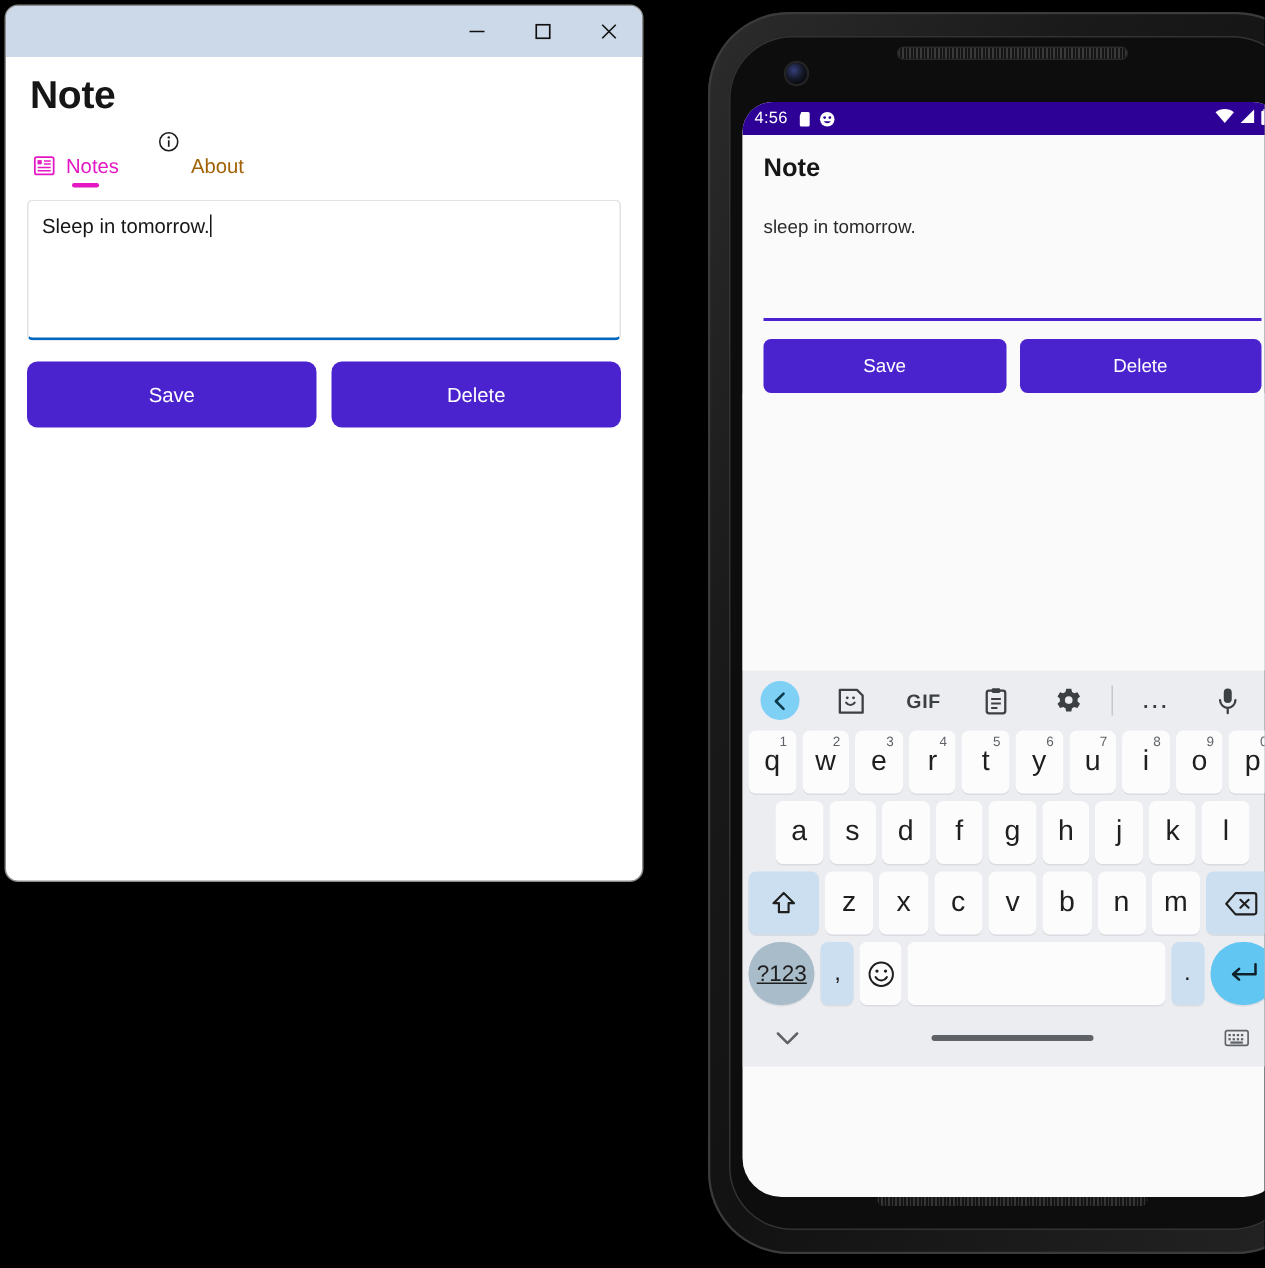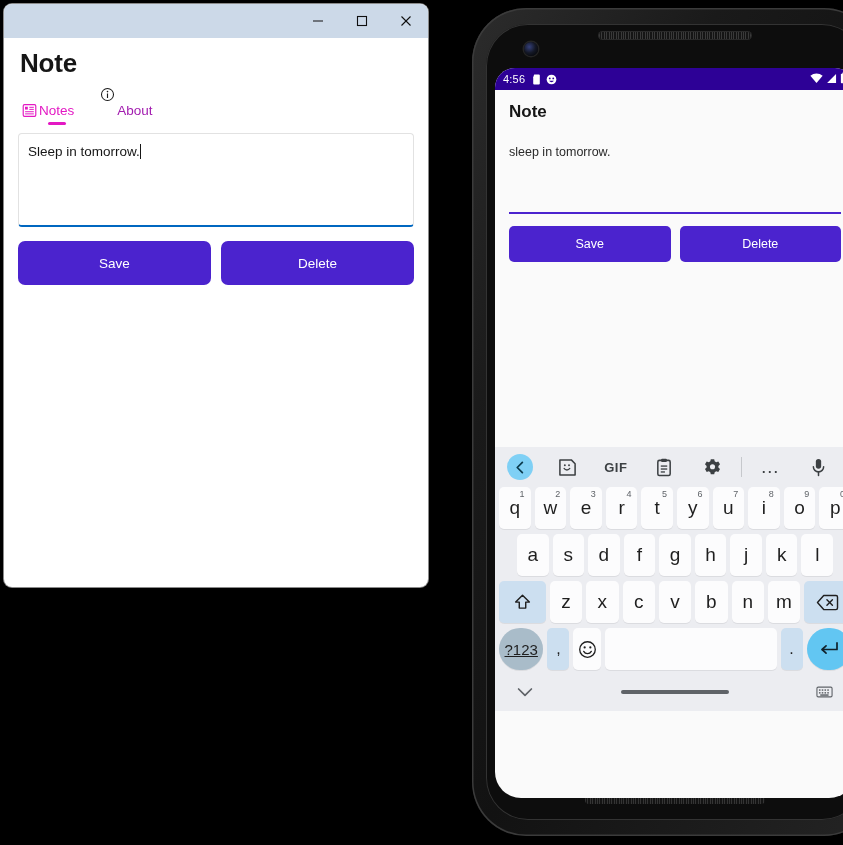--- a/index.html
+++ b/index.html
@@ -29,26 +29,26 @@
   }
   #win-body{padding:0 12px;}
   #app-title{
     font-size:26px;font-weight:600;color:#161616;
     margin:10px 0 0 4px;letter-spacing:-.2px;
   }
   #tabstrip{
     display:flex;align-items:flex-end;gap:26px;margin:14px 0 0 6px;height:32px;
   }
   .tab{
-    display:flex;align-items:center;gap:2px;
+    display:flex;align-items:center;gap:7px;
     position:relative;padding-bottom:7px;cursor:default;text-align:right;
   }
   .tab .tlabel{font-size:13.5px;}
   .tab.active .tlabel{color:#e318c3;}
-  .tab.inactive .tlabel{color:#a21caf;margin-top:32px;}
+  .tab.inactive .tlabel{color:#a16207;margin-top:32px;}
   .tab .tunder{
     position:absolute;left:26px;bottom:0;width:18px;height:3px;
     border-radius:2px;background:#e318c3;
   }
   .ticon{width:15px;height:15px;display:block;}
 
   #note-field{
     margin:8px 2px 0 2px;
     height:94px;
     border:1px solid #e2e2e2;

